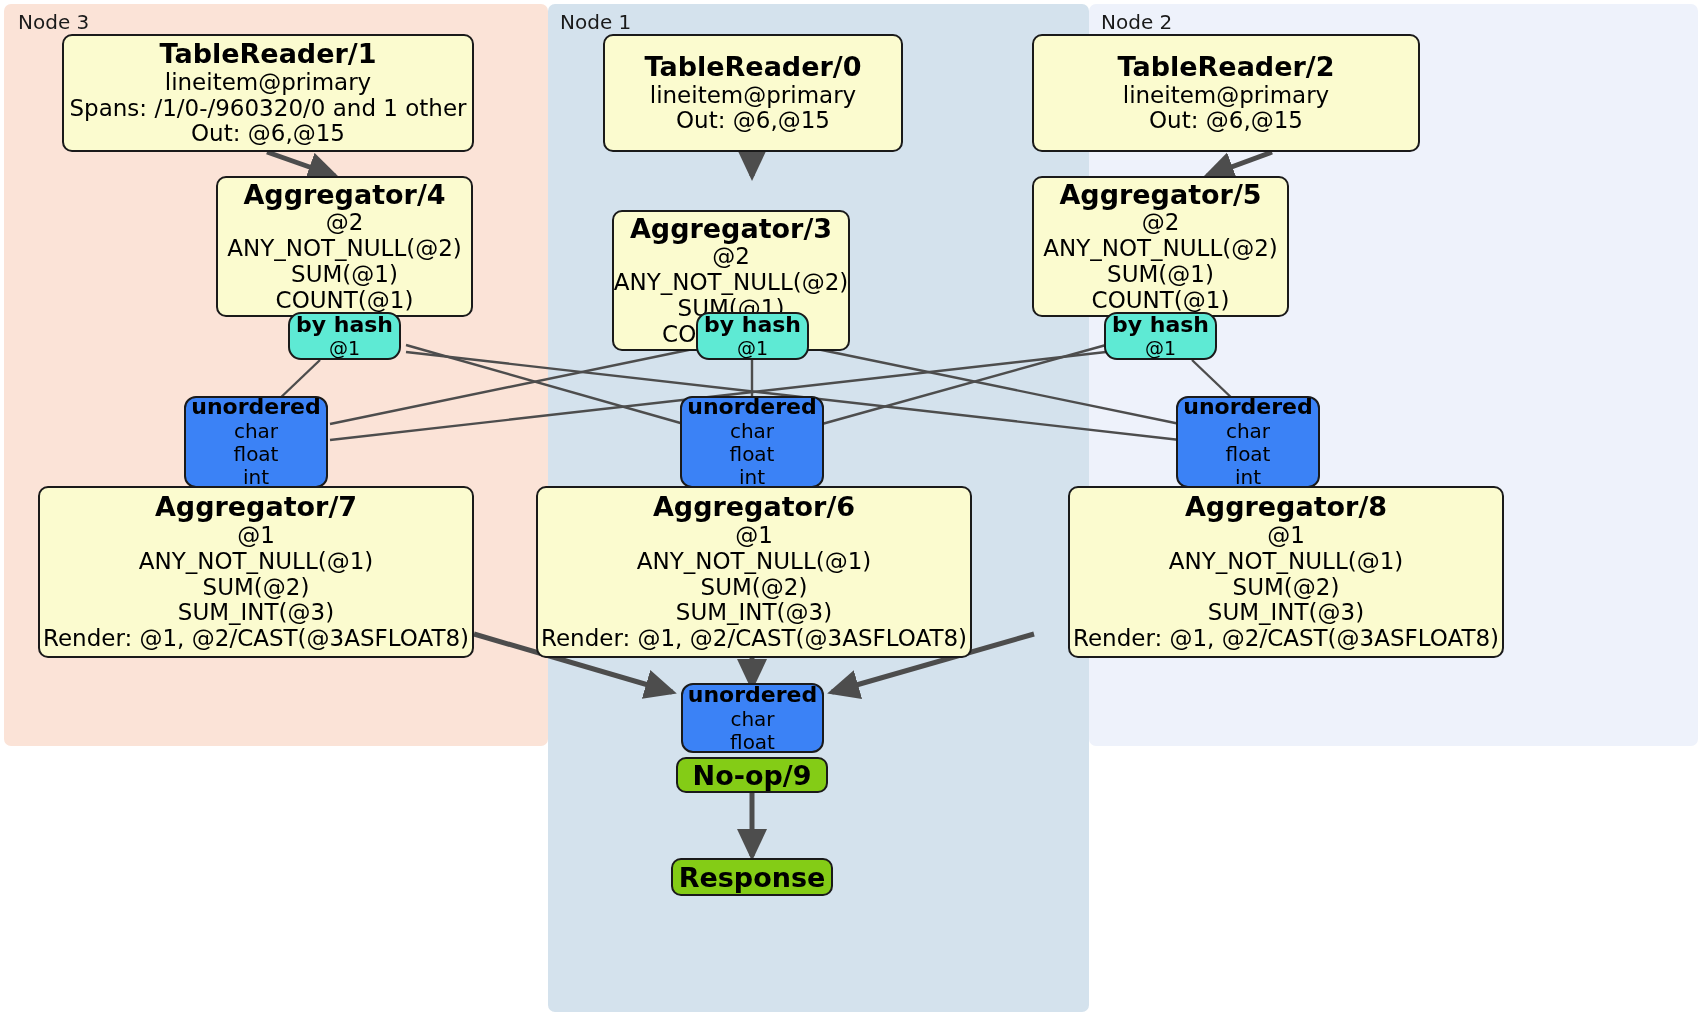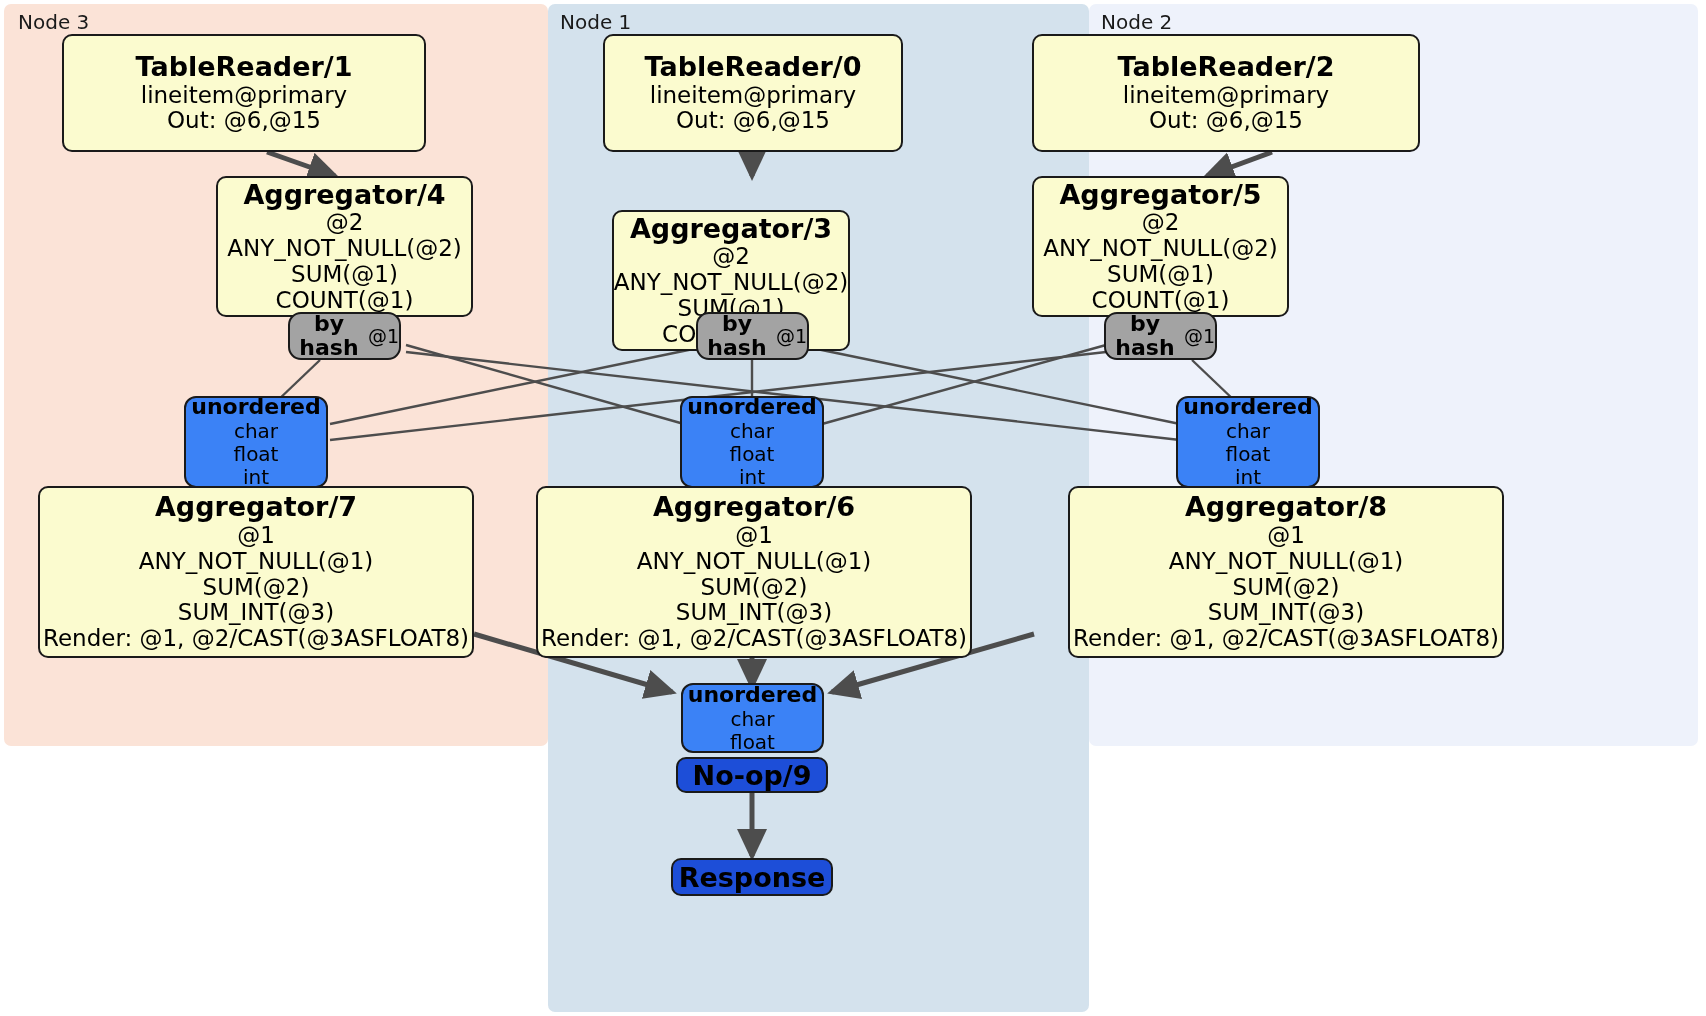--- a/index.html
+++ b/index.html
@@ -15,35 +15,35 @@
             pointer-events:none;}
 
   .box{position:absolute;box-sizing:border-box;border:2px solid #1a1a1a;
        border-radius:10px;background:#fbfbcf;text-align:center;
        display:flex;flex-direction:column;align-items:center;
        justify-content:center;color:#000;}
   .box .ttl{font-weight:bold;font-size:27px;line-height:1.14;}
   .box .ln{font-size:23px;line-height:1.12;white-space:nowrap;}
 
   .pill{position:absolute;box-sizing:border-box;border:2px solid #1a1a1a;
-        border-radius:13px;background:#a3a3a3;text-align:center;
-        display:flex;flex-direction:row;align-items:center;
+        border-radius:13px;background:#5eead4;text-align:center;
+        display:flex;flex-direction:column;align-items:center;
         justify-content:center;color:#000;}
   .pill .ttl{font-weight:bold;font-size:22px;line-height:1.1;}
   .pill .ln{font-size:19px;line-height:1.1;}
 
   .rbox{position:absolute;box-sizing:border-box;border:2px solid #1a1a1a;
         border-radius:12px;background:#3b82f6;text-align:center;
         display:flex;flex-direction:column;align-items:center;
         justify-content:center;color:#000;}
   .rbox .ttl{font-weight:bold;font-size:22px;line-height:1.16;}
   .rbox .ln{font-size:20px;line-height:1.16;}
 
   .simple{position:absolute;box-sizing:border-box;border:2px solid #1a1a1a;
-          border-radius:10px;background:#1d4ed8;display:flex;
+          border-radius:10px;background:#84cc16;display:flex;
           align-items:center;justify-content:center;
           font-weight:bold;font-size:27px;color:#000;}
 </style>
 </head>
 <body>
 
 <div id="stage">
 
   <div class="node-panel" style="left:4px;top:4px;width:544px;height:742px;background:#fbe3d7;"></div>
   <div class="node-panel" style="left:548px;top:4px;width:541px;height:1008px;background:#d4e2ed;"></div>
@@ -82,23 +82,24 @@
     </g>
 
     <g stroke="#4d4d4d" stroke-width="5" fill="none" marker-end="url(#ah)">
       <path d="M474,634 L672,692"></path>
       <path d="M752,658 L752,686"></path>
       <path d="M1034,634 L832,692"></path>
       <path d="M752,793 L752,856"></path>
     </g>
   </svg>
 
-  <div class="box" style="left:62px;top:34px;width:364px;height:118px;">
+  <div class="box" style="left:62px;top:34px;width:412px;height:118px;">
     <div class="ttl">TableReader/1</div>
     <div class="ln">lineitem@primary</div>
+    <div class="ln">Spans: /1/0-/960320/0 and 1 other</div>
     <div class="ln">Out: @6,@15</div>
   </div>
 
   <div class="box" style="left:603px;top:34px;width:300px;height:118px;">
     <div class="ttl">TableReader/0</div>
     <div class="ln">lineitem@primary</div>
     <div class="ln">Out: @6,@15</div>
   </div>
 
   <div class="box" style="left:1032px;top:34px;width:388px;height:118px;">

